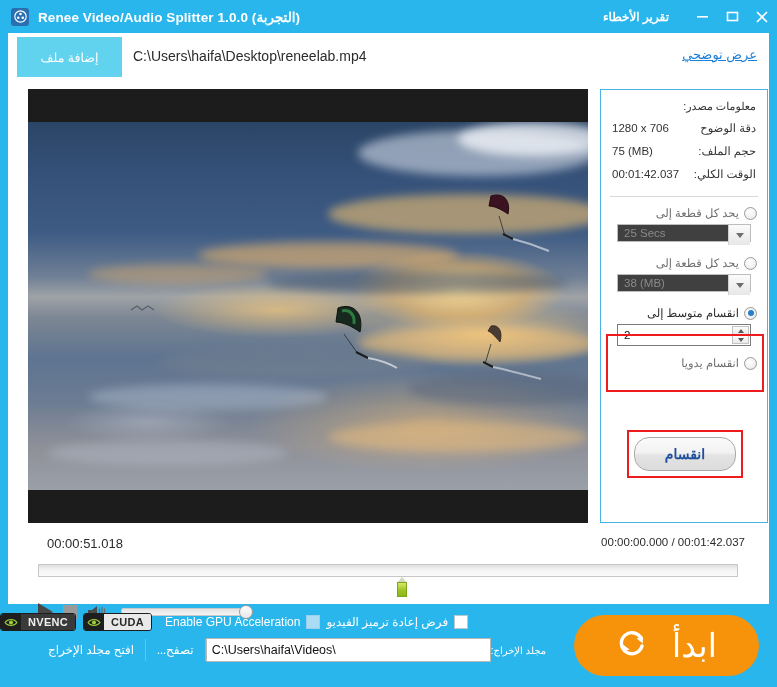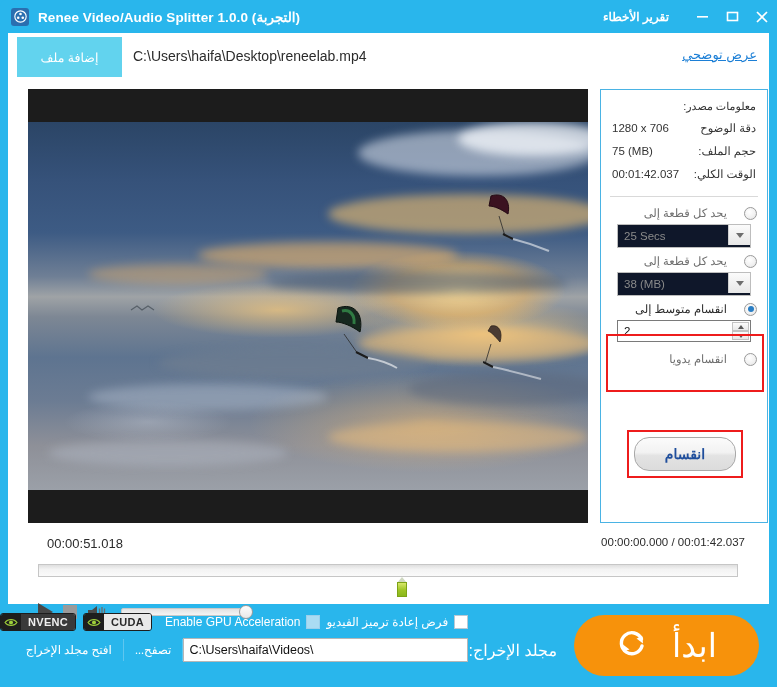--- a/index.html
+++ b/index.html
@@ -130,38 +130,38 @@
   }
   .info-row .lbl { text-align: right; }
   .info-row .val { color: #333; direction: ltr; }
   .divider {
     margin: 4px 9px 0 9px; height: 1px; background: #d9d9d9;
   }
 
   .opt-group { padding: 9px 10px 0 10px; direction: rtl; position: relative; }
   .opt-row {
     display: flex; align-items: center; justify-content: flex-start;
-    gap: 17px; margin-bottom: 4px;
+    gap: 5px; margin-bottom: 4px;
   }
   .radio {
     width: 13px; height: 13px; border-radius: 50%;
     border: 1px solid #9a9a9a;
     background: radial-gradient(circle at 40% 35%, #fff 0%, #f0f0f0 60%, #dcdcdc 100%);
     flex: 0 0 auto; position: relative;
   }
   .radio.checked::after {
     content: ""; position: absolute; left: 2.5px; top: 2.5px;
     width: 6px; height: 6px; border-radius: 50%; background: #2a7ec4;
   }
   .opt-label { font-size: 11.5px; color: #2b2b2b; }
   .opt-label.dim { color: #6e6e6e; }
 
   .combo {
-    position: relative; margin: 0 6px 6px 6px;
-    height: 24px; border: 1px solid #bdbdbd; background: #0f172a;
+    position: relative; margin: 0 6px 14px 6px;
+    height: 18px; border: 1px solid #bdbdbd; background: #404040;
     display: flex; align-items: center;
   }
   .combo .txt {
     position: absolute; left: 6px; font-size: 11.5px; color: #8a8a8a;
     direction: ltr;
   }
   .combo .arrow-btn {
     position: absolute; right: 0; top: 0; width: 22px; height: 20px;
     background: linear-gradient(to bottom,#fbfbfb,#e7e7e7);
     border-left: 1px solid #d0d0d0;
@@ -296,21 +296,21 @@
     letter-spacing: 0.3px;
   }
   .badge.light .btxt { background: #e9e9e9; color: #2a2a2a; }
   .badge.dark .btxt { background: #3a3a3a; color: #f0f0f0; }
 
   .path-row {
     position: absolute; left: 0; top: 33px; width: 570px; height: 26px;
     display: flex; align-items: center; direction: rtl;
   }
   .out-label {
-    font-size: 16px; color: #ffffff; margin-right: 13px; white-space: nowrap;
+    font-size: 10px; color: #ffffff; margin-right: 24px; white-space: nowrap;
   }
   .path-input {
     width: 285px; height: 24px; background: #ffffff; border: 1px solid #b7b7b7;
     font-size: 12.5px; color: #111; padding: 0 5px; direction: ltr;
     font-family: "Liberation Sans", sans-serif;
   }
   .link-btn {
     font-size: 12px; color: #ffffff; padding: 0 11px; white-space: nowrap;
     cursor: pointer; line-height: 24px; font-family: Liberation Serif, serif;
   }

